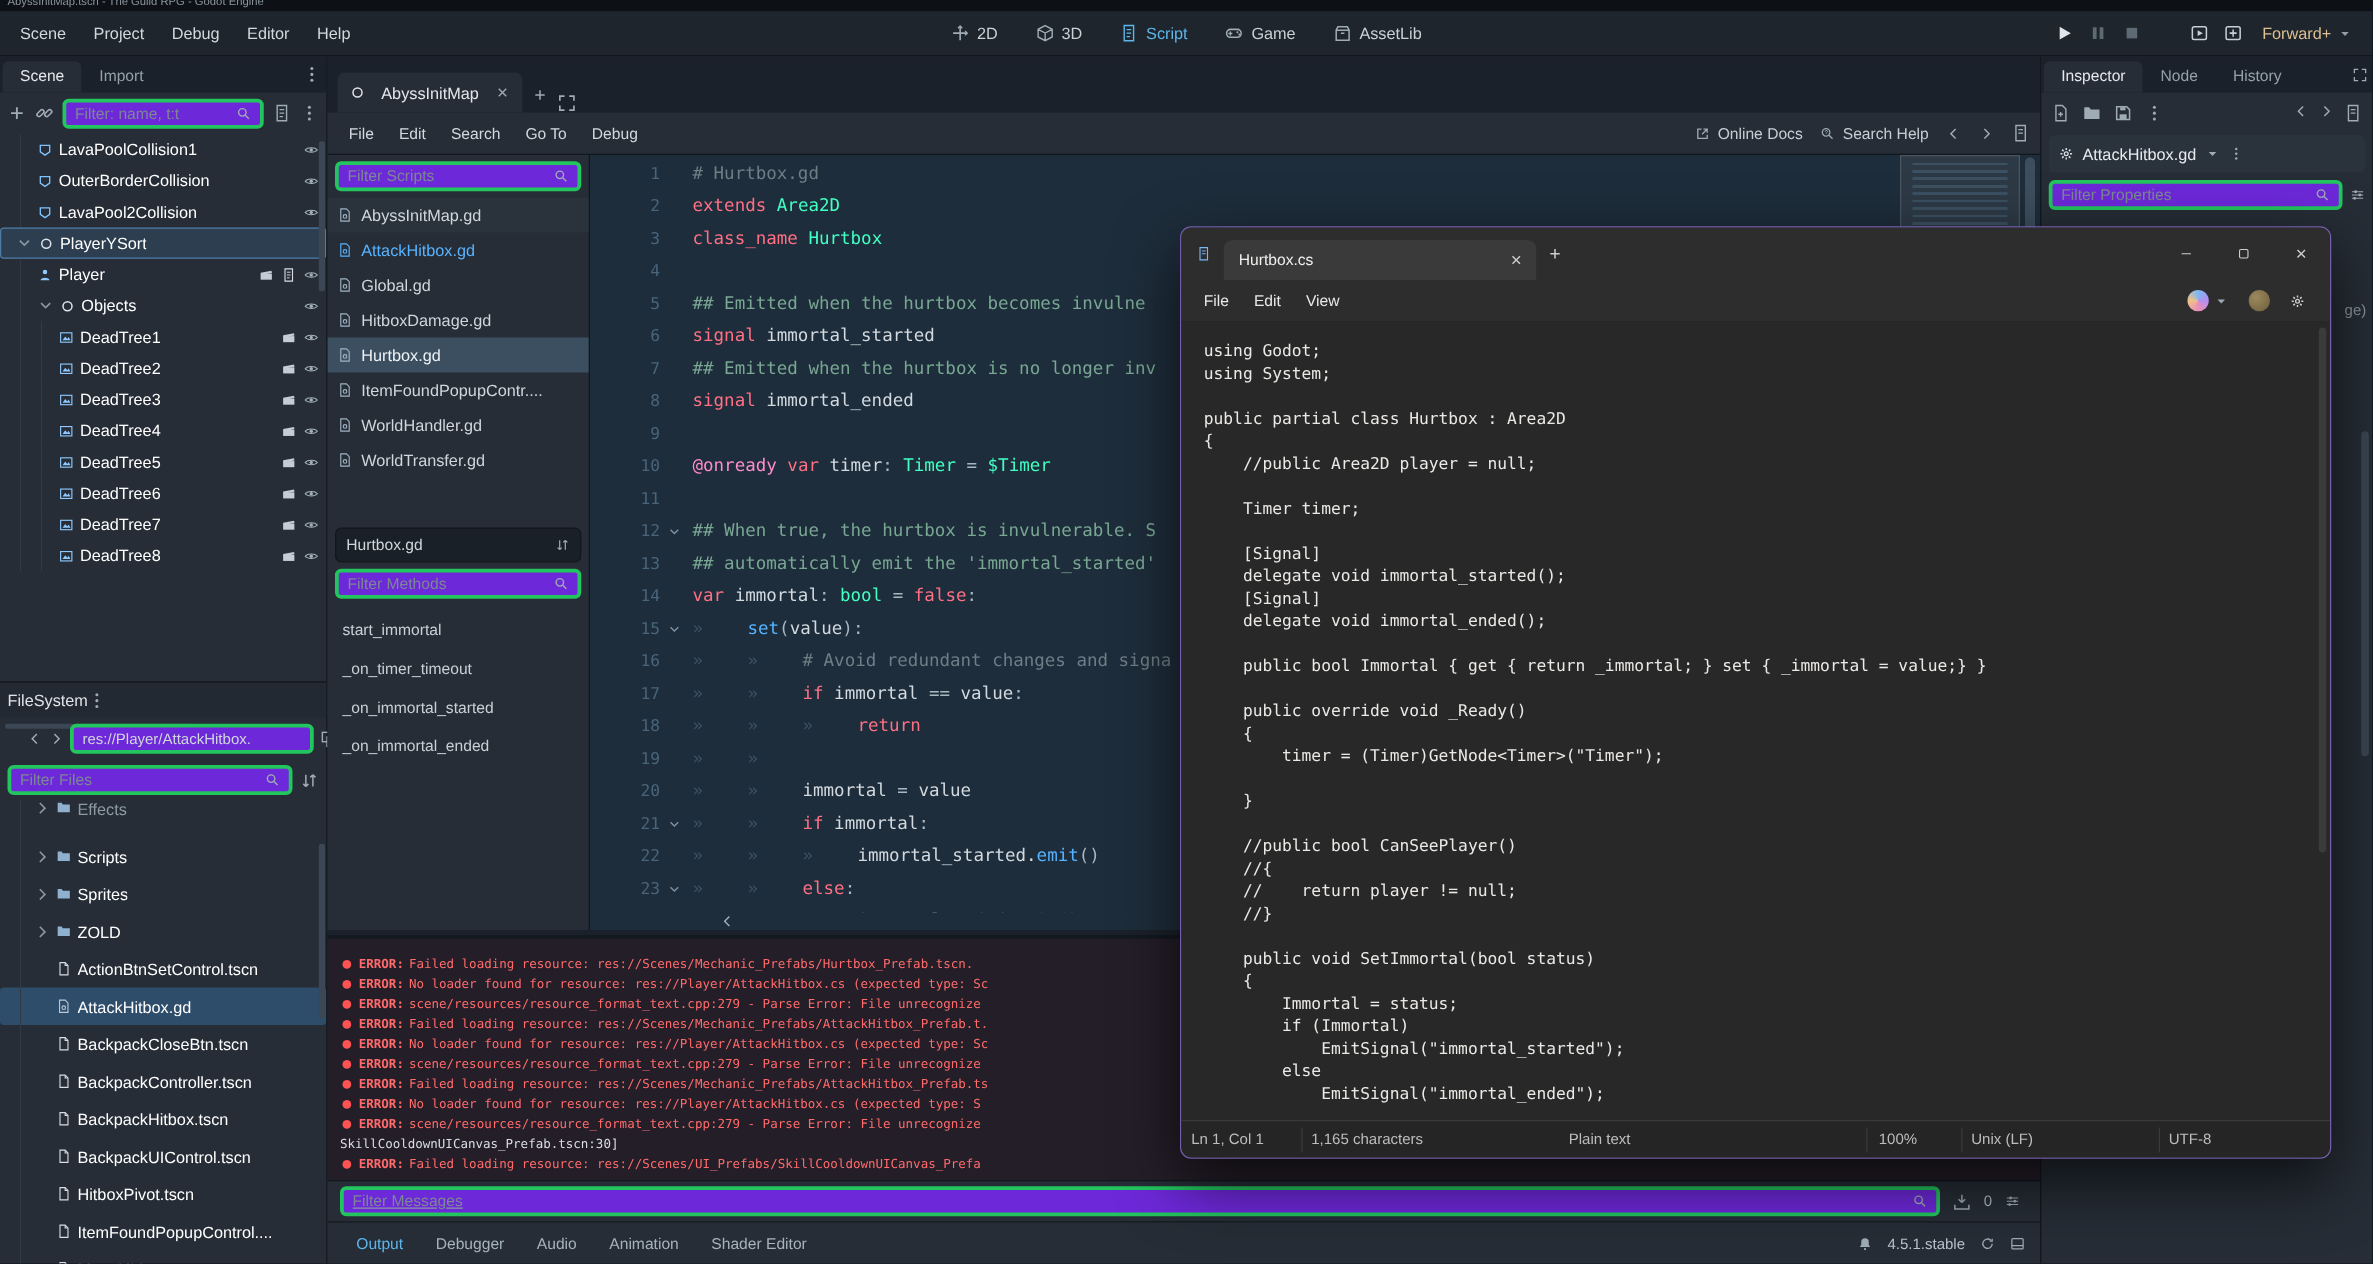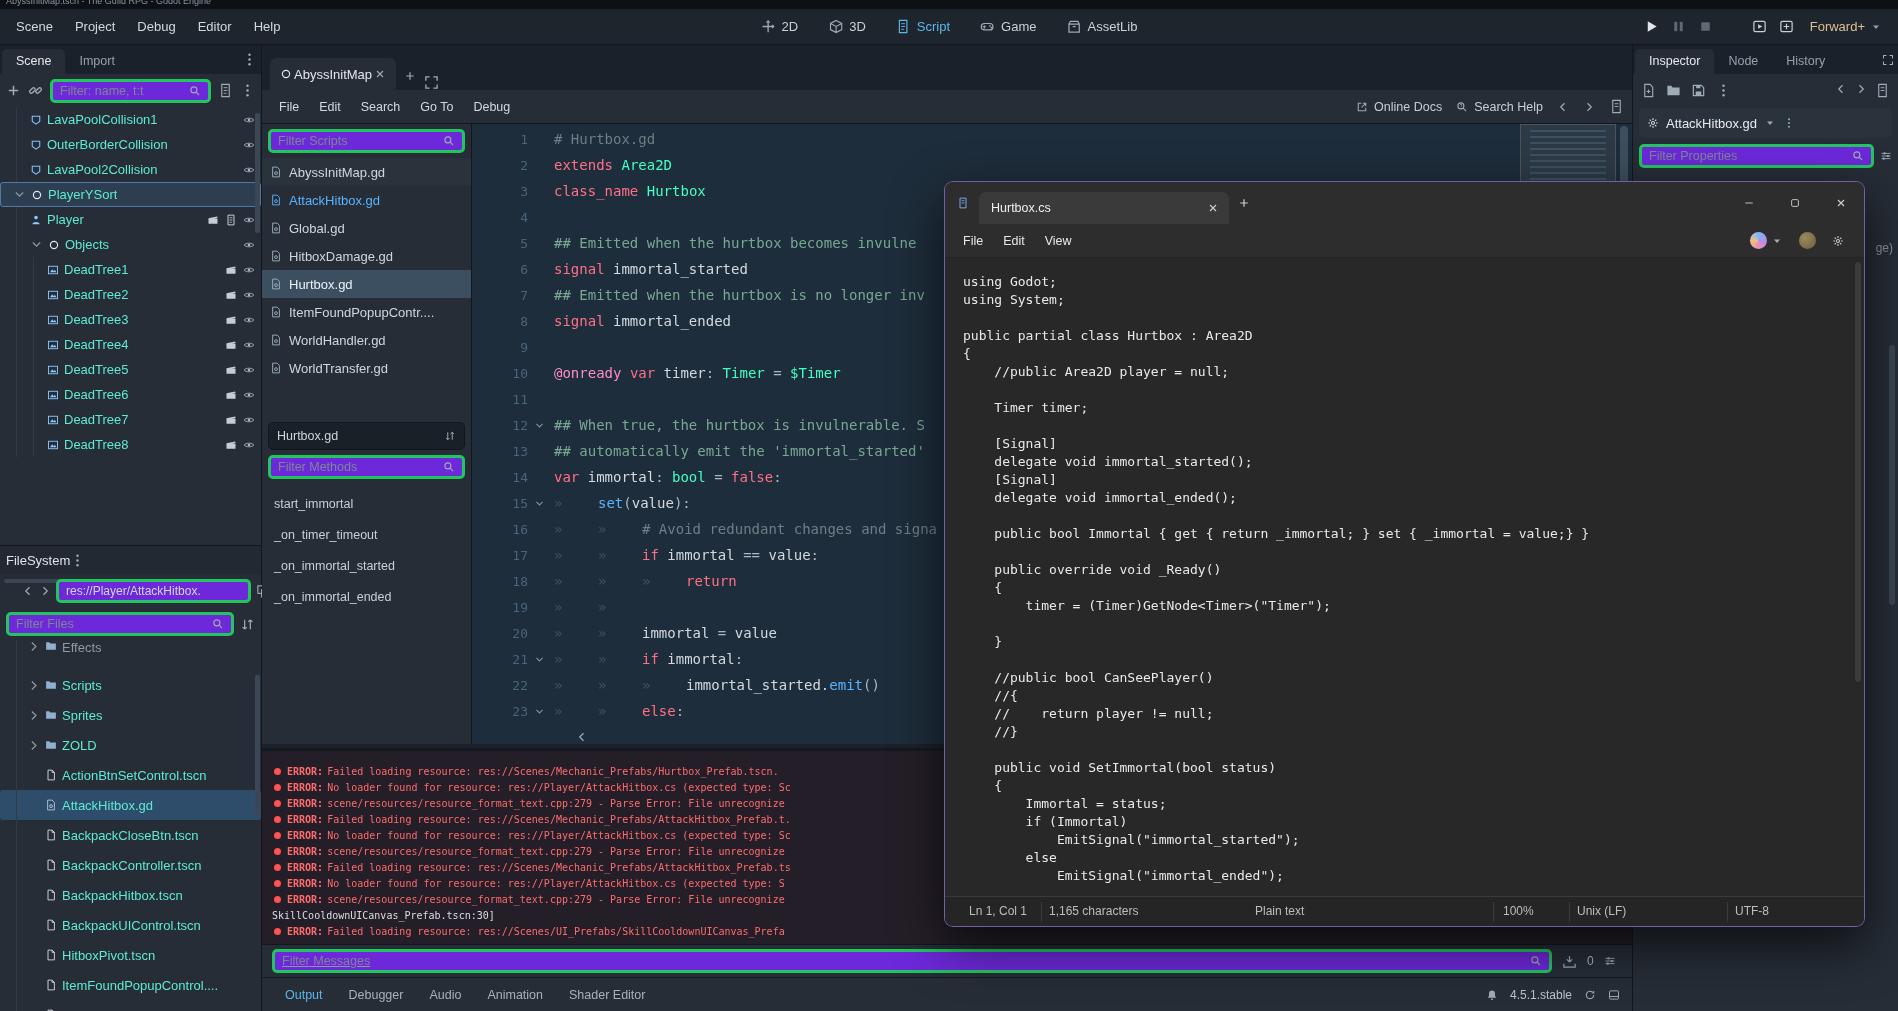--- a/index.html
+++ b/index.html
@@ -36,21 +36,21 @@
   .well { background:#6d28d9; border:3px solid #22c55e; border-radius:5px; height:24px; display:flex; align-items:center; padding:0 7px; gap:3px; color:#8b98a3; font-size:12.5px; min-width:0; }
   .well input { flex:1; min-width:0; background:transparent; border:none; outline:none; color:#cfd6dc; font-size:12.5px; font-family:inherit; }
   .well input::placeholder { color:#7b8893; }
 
   
   #left-dock { position:absolute; left:0; top:45px; width:262px; bottom:0; background:#262d36; border-right:1px solid #12171d; }
   #scene-toolbar { position:absolute; left:0; top:29px; width:100%; height:33px; display:flex; align-items:center; gap:7px; padding:0 6px; }
   #scene-toolbar .well { flex:1; }
   #scene-tree { position:absolute; left:0; top:62px; width:100%; height:468px; overflow:hidden; }
   .trow { display:flex; align-items:center; height:25px; padding:0 4px 0 8px; gap:5px; position:relative; }
-  .trow .lbl { white-space:nowrap; overflow:hidden; text-overflow:ellipsis; color:#5eead4; }
+  .trow .lbl { white-space:nowrap; overflow:hidden; text-overflow:ellipsis; color:#ffffff; }
   .trow.selected { background:#2c3e50; outline:1px solid #4e7ba6; outline-offset:-1px; border-radius:3px; }
   .trow .btns { margin-left:auto; display:flex; align-items:center; gap:6px; padding-right:2px; }
   .trow .btns .ic { color:#a4b1bb; }
   .ind { flex:0 0 auto; height:100%; background-image:repeating-linear-gradient(to right, transparent 0 8px, #303b46 8px 9px, transparent 9px 17px); }
   .caret { width:13px; height:13px; flex:0 0 auto; color:#8b98a3; }
   .caret svg { width:100%; height:100%; }
   .hscroll { position:absolute; left:0; top:532px; width:100%; height:8px; }
   .hscroll .thumb { position:absolute; left:4px; top:2px; width:150px; height:4px; background:#3b4754; border-radius:2px; }
   .vscroll-thin { position:absolute; right:1px; width:5px; background:transparent; }
   .vscroll-thin .thumb { position:absolute; left:0; width:5px; background:#3b4754; border-radius:2px; }
@@ -63,21 +63,21 @@
   #fs-filter .well { flex:1; }
   #fs-tree { position:absolute; left:0; top:595px; width:100%; bottom:0; overflow:hidden; }
   #fs-tree .trow { height:30px; }
   .trow.fsel { background:#2e4d6b; border-radius:3px; }
   .trow.partial { height:18px; overflow:hidden; align-items:flex-start; }
   .trow.partial .lbl { color:#8d99a3; }
 
   
   #center { position:absolute; left:262px; top:45px; width:1370px; bottom:0; background:#1b212a; }
   #scene-tab-row { position:absolute; left:0; top:0; width:100%; height:45px; background:#1b212a; display:flex; align-items:flex-end; padding-left:8px; }
-  .ed-tab { display:flex; align-items:center; gap:2px; height:32px; padding:0 10px; background:#262d36; border-radius:6px 6px 0 0; color:#e2e7eb; }
+  .ed-tab { display:flex; align-items:center; gap:13px; height:32px; padding:0 10px; background:#262d36; border-radius:6px 6px 0 0; color:#e2e7eb; }
   .ed-tab-add { width:28px; height:28px; display:flex; align-items:center; justify-content:center; }
   #script-menubar { position:absolute; left:0; top:45px; width:100%; height:34px; background:#262d36; border-bottom:1px solid #12171d; display:flex; align-items:center; padding:0 8px; gap:2px; }
   #script-menubar .menu-item { padding:4px 9px; font-size:12.5px; }
   #script-menubar .right { margin-left:auto; display:flex; align-items:center; gap:14px; color:#c6ced5; font-size:12.5px; }
   #script-menubar .linkbtn { display:flex; align-items:center; gap:6px; }
 
   #editor-area { position:absolute; left:0; top:79px; width:100%; height:620px; display:flex; }
   #scripts-panel { width:210px; flex:0 0 auto; background:#262d36; border-right:1px solid #12171d; display:flex; flex-direction:column; }
   #scripts-panel .pad { padding:5px 6px; }
   #script-list { height:256px; overflow:hidden; }
@@ -1348,21 +1348,21 @@
         <div class="npl">    public void SetImmortal(bool status)</div>
         <div class="npl">    {</div>
         <div class="npl">        Immortal = status;</div>
         <div class="npl">        if (Immortal)</div>
         <div class="npl">            EmitSignal("immortal_started");</div>
         <div class="npl">        else</div>
         <div class="npl">            EmitSignal("immortal_ended");</div>
       </div>
     <div id="np-scroll"></div>
     <div id="np-status">
-      <span style="left:24px">Ln 1, Col 1</span>
+      <span style="left:8px">Ln 1, Col 1</span>
       <span style="left:104px">1,165 characters</span>
       <span style="left:310px">Plain text</span>
       <span style="left:558px">100%</span>
       <span style="left:632px">Unix (LF)</span>
       <span style="left:790px">UTF-8</span>
       <span class="sep" style="left:96px"></span>
       <span class="sep" style="left:548px"></span>
       <span class="sep" style="left:624px"></span>
       <span class="sep" style="left:782px"></span>
     </div>

